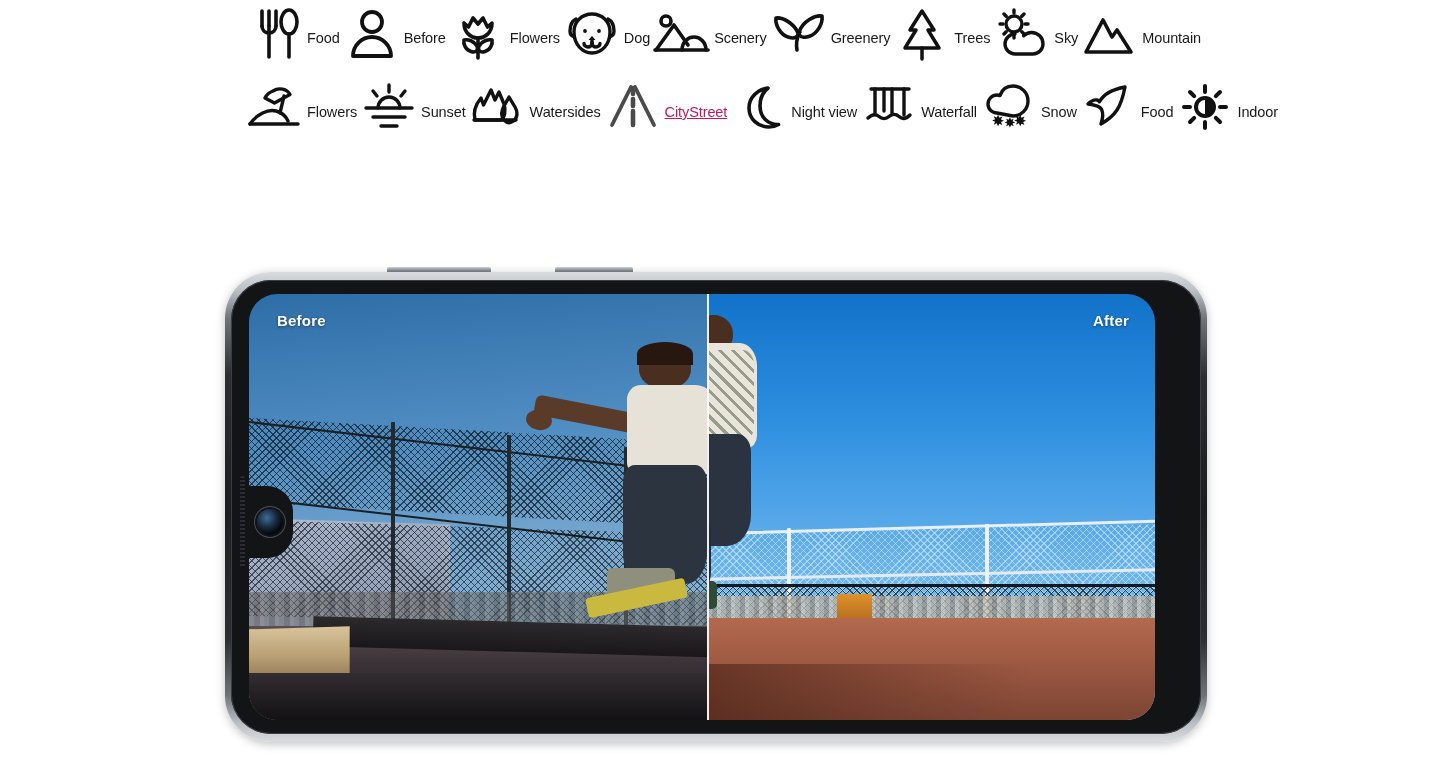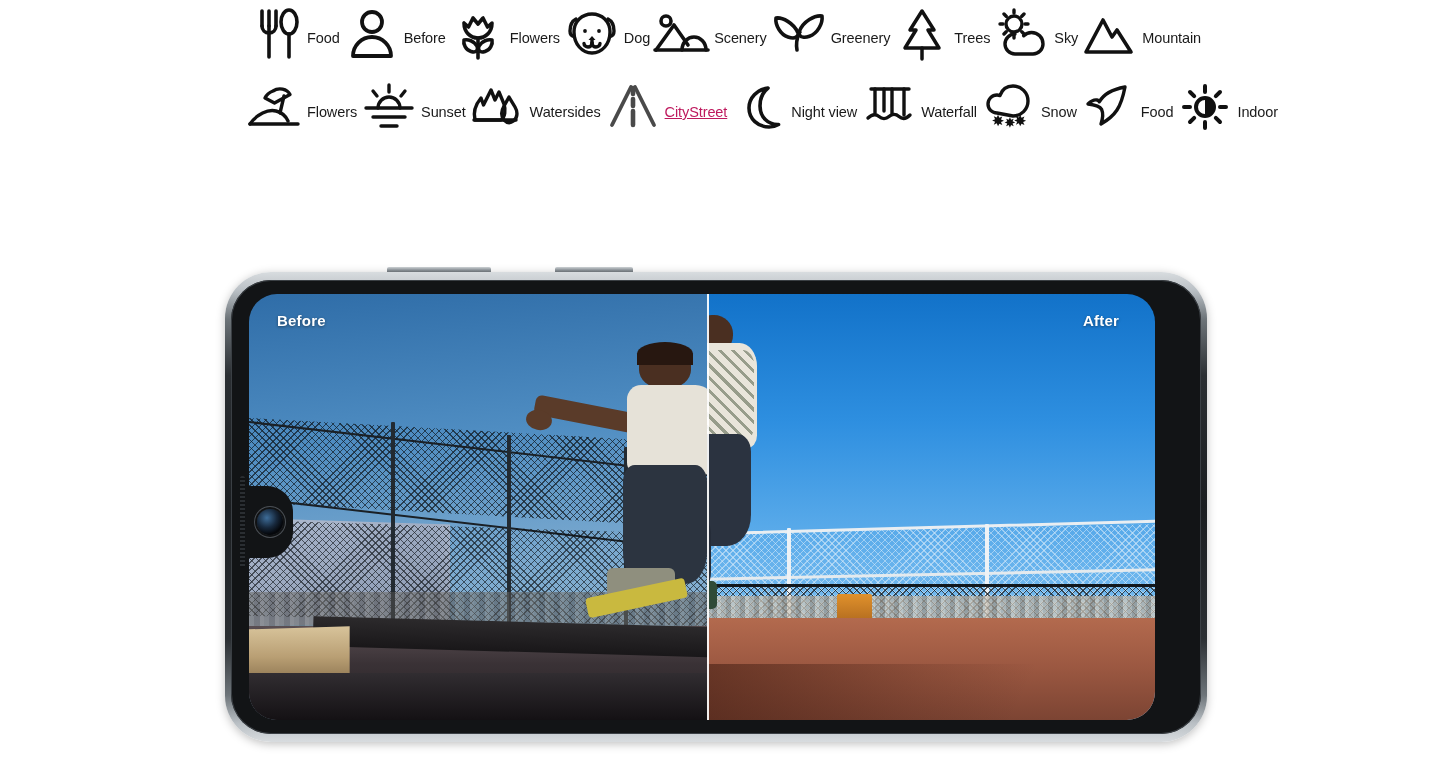--- a/index.html
+++ b/index.html
@@ -109,21 +109,21 @@
   
   .shot-label {
     position: absolute; top: 18px;
     font-size: 15px; font-weight: bold;
     color: #ffffff;
     text-shadow: 0 1px 3px rgba(0,0,0,.45);
     letter-spacing: .2px;
     z-index: 7;
   }
   .shot-label.left  { left: 28px; }
-  .shot-label.right { right: 36px; }
+  .shot-label.right { right: 26px; }
 
   
   .sky { position: absolute; inset: 0; }
   .sky.before { background: linear-gradient(175deg,#2f6da8 0%, #4f8dc2 34%, #7aa9cf 62%, #9cbcd6 100%); }
   .sky.after  { background: linear-gradient(180deg,#1272c9 0%, #2e8fe0 30%, #64b1ec 62%, #9ed0f3 100%); }
 
   .ground {
     position: absolute; left:0; right:0; bottom:0;
   }
   .ground.before { height: 22%; background: linear-gradient(180deg,#5a4e52 0%, #3a3236 40%, #241f22 100%); }

